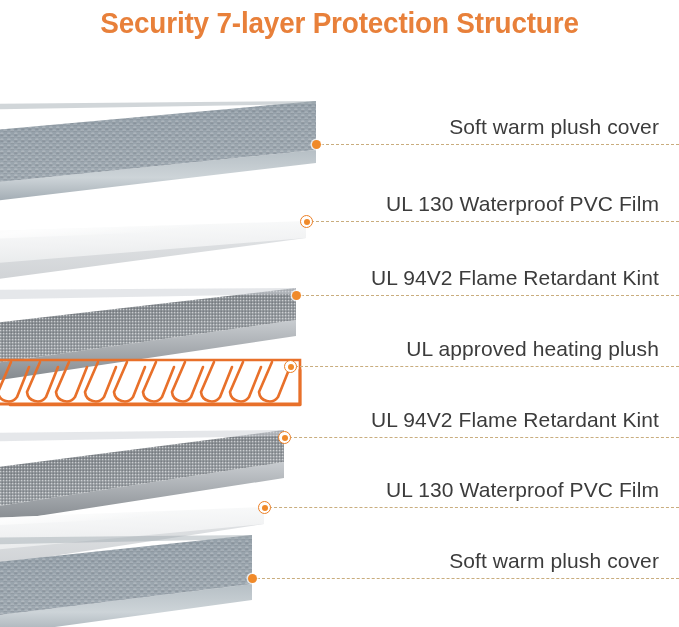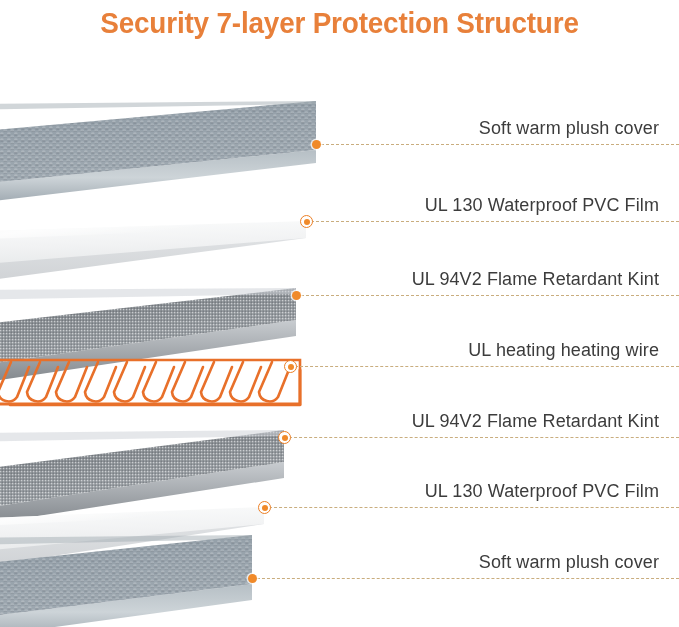--- a/index.html
+++ b/index.html
@@ -76,21 +76,21 @@
     background: #f08a2a;
     box-shadow: 0 0 0 1.5px rgba(255,255,255,0.75);
     pointer-events: auto;
   }
   .callout .ltext {
     position: absolute;
     right: 20px;
     transform: translateY(-100%);
     padding-bottom: 5px;
     font-family: "Liberation Sans", sans-serif;
-    font-size: 18px;
+    font-size: 21px;
     color: #3c3c3c;
     white-space: nowrap;
     letter-spacing: 0.1px;
     pointer-events: auto;
   }
 </style>
 </head>
 <body>
 
 <div id="title">Security 7-layer Protection Structure</div>
@@ -255,21 +255,21 @@
 
   <div class="callout" style="top:295px">
     <div class="dash" style="left:296px; width:383px;"></div>
     <div class="dot-plain" style="left:296px; top:0;"></div>
     <div class="ltext">UL 94V2 Flame Retardant Kint</div>
   </div>
 
   <div class="callout" style="top:366px">
     <div class="dash" style="left:290px; width:389px;"></div>
     <div class="dot-ring" style="left:290px; top:0;"></div>
-    <div class="ltext">UL heating heating wire</div>
+    <div class="ltext">UL approved heating plush</div>
   </div>
 
   <div class="callout" style="top:437px">
     <div class="dash" style="left:284px; width:395px;"></div>
     <div class="dot-ring" style="left:284px; top:0;"></div>
     <div class="ltext">UL 94V2 Flame Retardant Kint</div>
   </div>
 
   <div class="callout" style="top:507px">
     <div class="dash" style="left:264px; width:415px;"></div>

